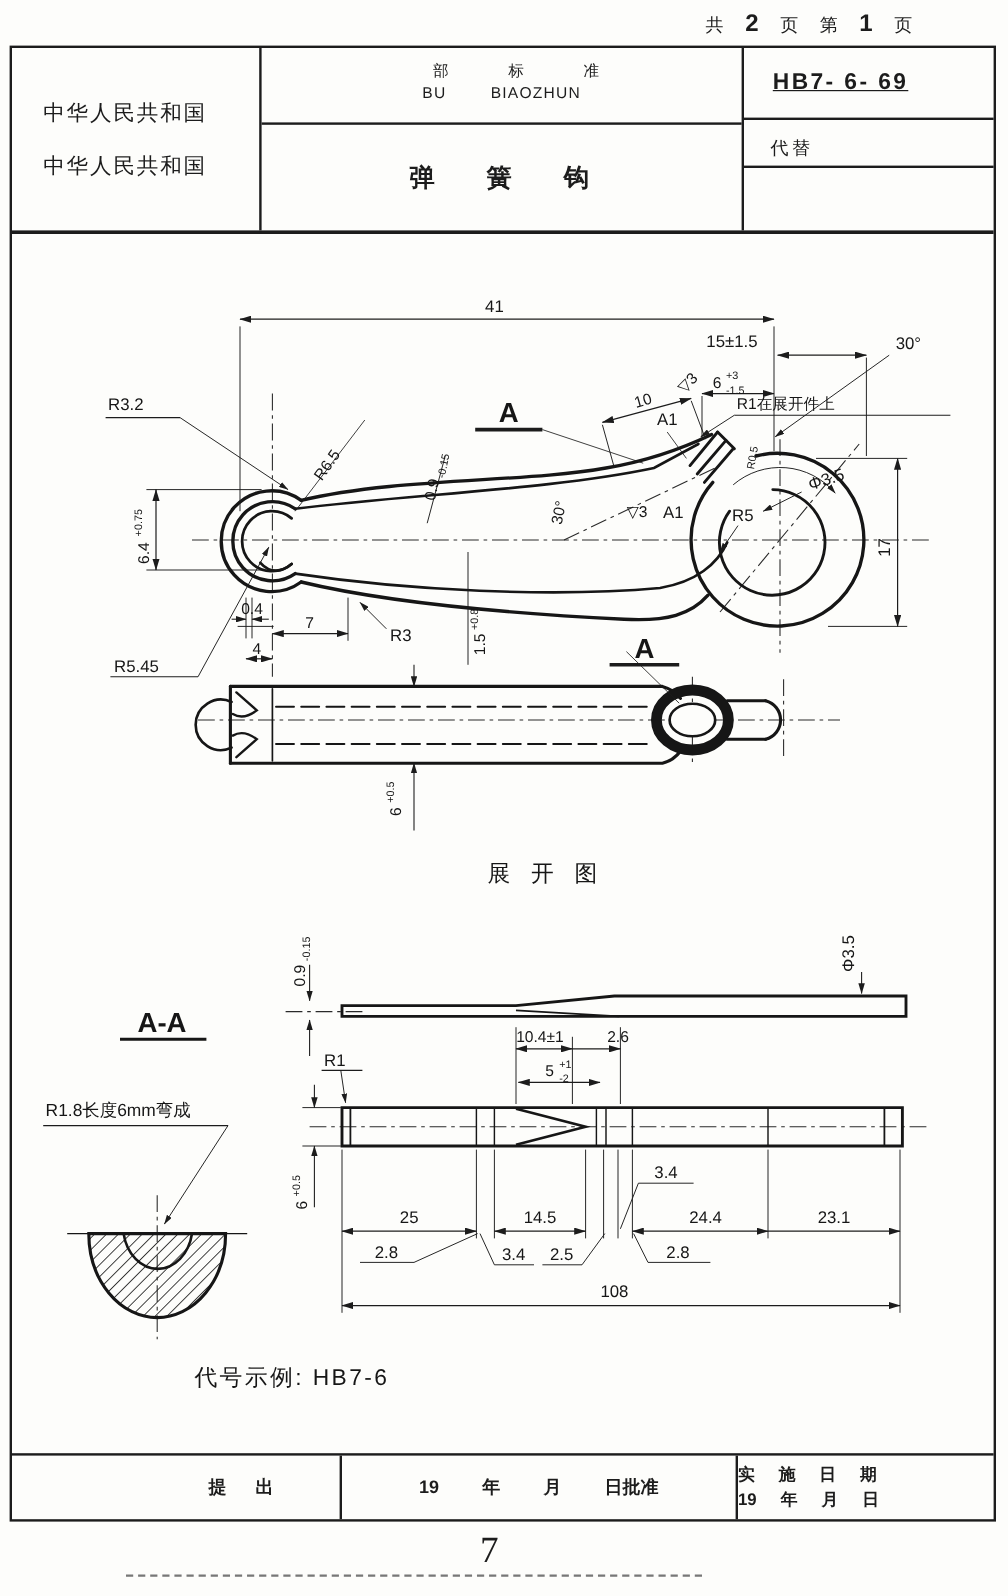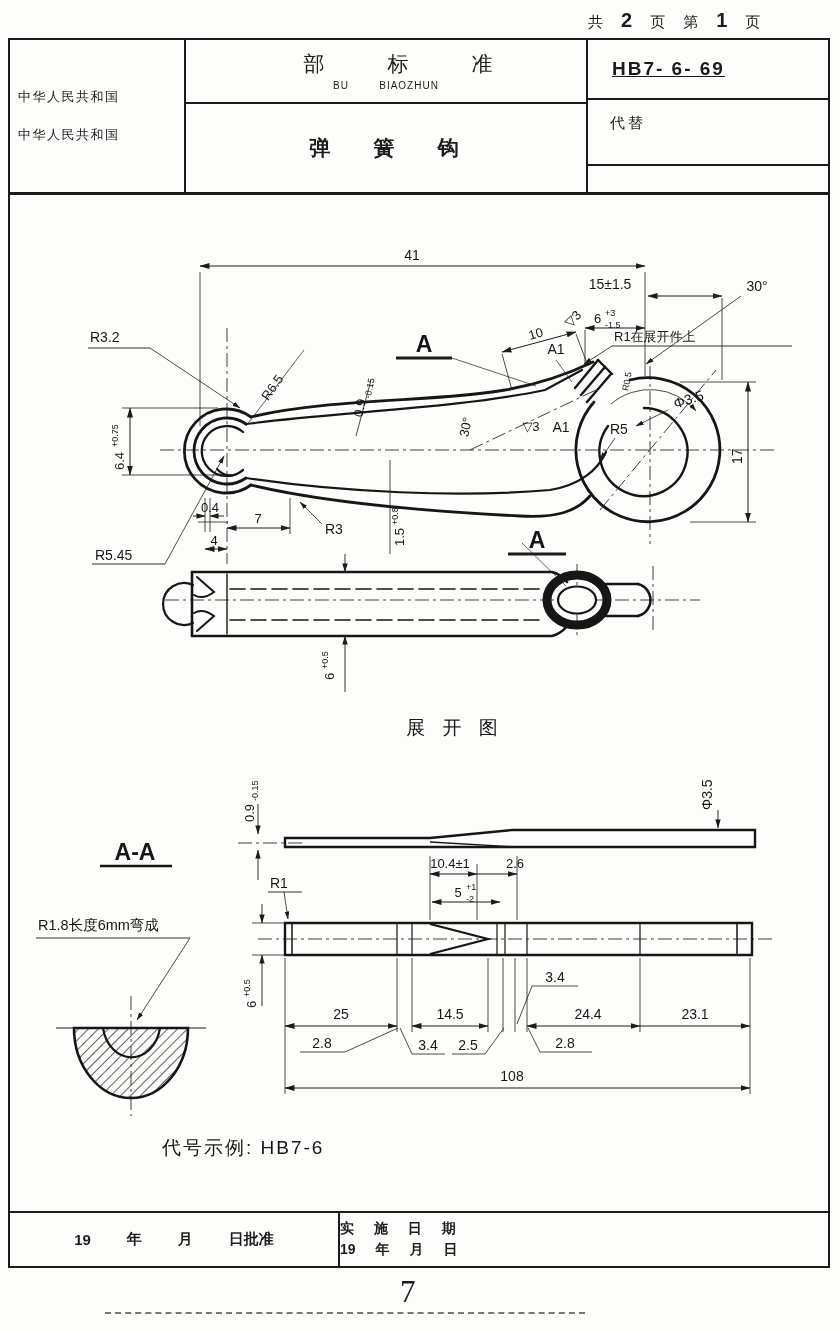--- a/index.html
+++ b/index.html
@@ -7,35 +7,35 @@
          font-family:"Liberation Sans",sans-serif;color:#1c1c1c;overflow:hidden;}
   .frame{position:absolute;left:8px;top:38px;width:822px;height:1230px;
          border:2.5px solid #1c1c1c;box-sizing:border-box;}
   
   .pagehead{position:absolute;top:9px;left:588px;display:flex;align-items:baseline;
             gap:16px;font-size:15px;letter-spacing:2px;}
   .pagehead .num{font-size:20px;font-weight:bold;}
   
   .titleblock{position:absolute;left:0;top:0;width:100%;height:155px;display:flex;
               border-bottom:3px solid #1c1c1c;box-sizing:border-box;}
-  .tb-left{width:176px;border-right:2.5px solid #1c1c1c;box-sizing:border-box;
+  .tb-left{width:208px;border-right:2.5px solid #1c1c1c;box-sizing:border-box;
            display:flex;flex-direction:column;justify-content:center;gap:20px;
-           padding-left:8px;font-size:13px;letter-spacing:1.5px;}
+           padding-left:26px;font-size:18px;letter-spacing:1.5px;}
   .tb-center{width:402px;border-right:2.5px solid #1c1c1c;box-sizing:border-box;
              display:flex;flex-direction:column;}
   .tb-std{height:64px;border-bottom:2px solid #1c1c1c;box-sizing:border-box;
           text-align:center;padding-top:10px;}
-  .std-cn{font-size:21px;white-space:pre;letter-spacing:4px;margin-left:28px;}
-  .std-py{font-size:10px;white-space:pre;letter-spacing:1px;margin-top:2px;}
+  .std-cn{font-size:13px;white-space:pre;letter-spacing:4px;margin-left:28px;}
+  .std-py{font-size:13px;white-space:pre;letter-spacing:1px;margin-top:2px;}
   .tb-part{flex:1;display:flex;align-items:center;justify-content:center;
            font-size:21px;white-space:pre;font-weight:bold;letter-spacing:4px;text-align:center;}
   .tb-right{flex:1;display:flex;flex-direction:column;}
   .tb-num{height:60px;border-bottom:2px solid #1c1c1c;box-sizing:border-box;
           font-size:19px;font-weight:bold;letter-spacing:2px;padding:18px 0 0 24px;text-decoration:underline;}
-  .tb-rep{height:66px;border-bottom:2px solid #1c1c1c;box-sizing:border-box;
+  .tb-rep{height:40px;border-bottom:2px solid #1c1c1c;box-sizing:border-box;
           font-size:15px;padding:14px 0 0 22px;letter-spacing:3px;}
   .tb-empty{flex:1;}
   
   .footerbar{position:absolute;left:0;bottom:0;width:100%;height:55px;
              border-top:2.5px solid #1c1c1c;box-sizing:border-box;display:flex;
              font-size:15px;}
   .fb-left{width:275px;border-right:2px solid #1c1c1c;box-sizing:border-box;
            display:flex;align-items:center;justify-content:flex-end;
            padding-right:45px;letter-spacing:10px;font-weight:bold;}
   .fb-mid{width:330px;border-right:2px solid #1c1c1c;box-sizing:border-box;
@@ -331,20 +331,23 @@
         <path d="M190,940 L137,1022" stroke="#1c1c1c" stroke-width="0.8" fill="none" marker-end="url(#arr)"></path>
         <path d="M56,1030 L206,1030" stroke="#161616" stroke-width="1"></path>
         <path d="M74,1030 A57 70 0 0 0 188,1030 Z" fill="url(#hatch)" stroke="#161616" stroke-width="2.6"></path>
         <path d="M103,1030 A29 36 0 0 0 160,1030" fill="none" stroke="#161616" stroke-width="2.2"></path>
       </g>
 
       <text class="cn" x="162" y="1156" style="letter-spacing:2px">代号示例: HB7-6</text>
     </svg>
 
     <div class="footerbar">
+      <div class="fb-left">
+        <span>提 出</span>
+      </div>
       <div class="fb-mid">
         <span>19</span>
         <span>年</span>
         <span>月</span>
         <span>日批准</span>
       </div>
       <div class="fb-right">
         <div class="l1">实 施 日 期</div>
         <div class="l2">
           <span>19</span>

